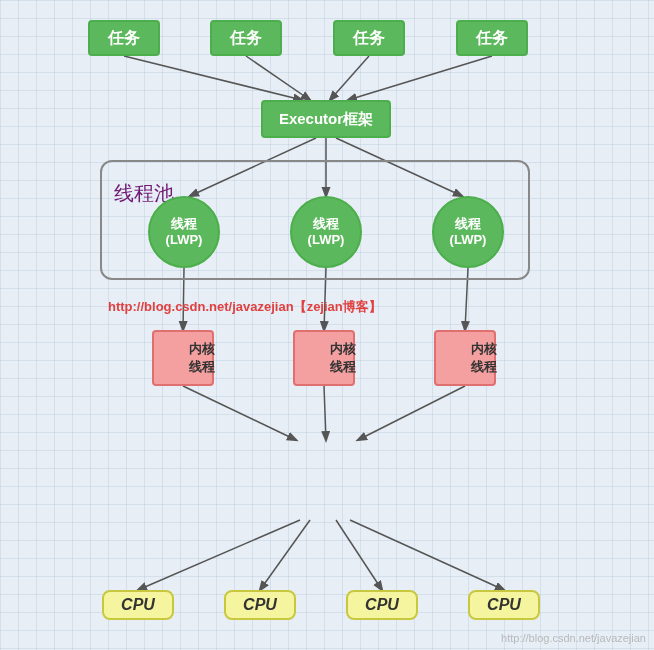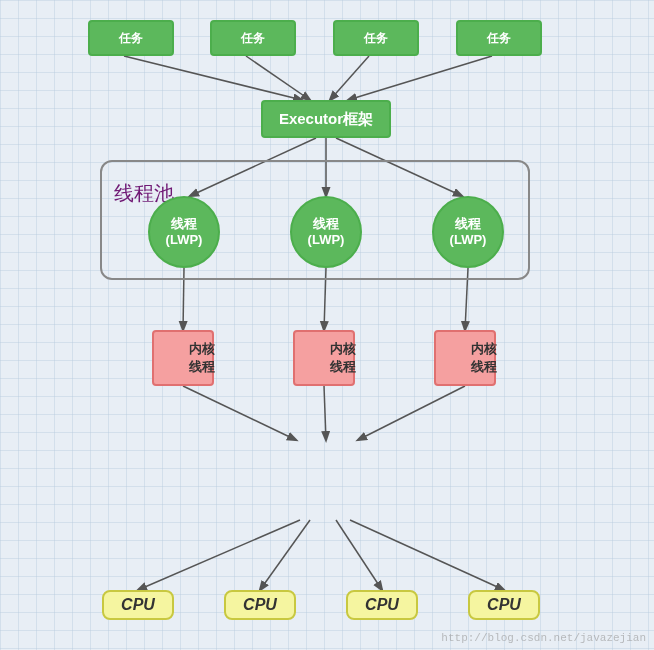--- a/index.html
+++ b/index.html
@@ -22,26 +22,26 @@
       height: 650px;
     }
 
     
     .task-box {
       position: absolute;
       background: #5cb85c;
       border: 2px solid #4cae4c;
       border-radius: 4px;
       color: white;
-      font-size: 12px;
-      font-weight: bold;
-      display: flex;
-      align-items: center;
-      justify-content: center;
-      width: 86px;
+      font-size: 16px;
+      font-weight: bold;
+      display: flex;
+      align-items: center;
+      justify-content: center;
+      width: 72px;
       height: 36px;
     }
 
     
     .executor-box {
       position: absolute;
       background: #5cb85c;
       border: 2px solid #4cae4c;
       border-radius: 4px;
       color: white;
@@ -231,35 +231,36 @@
   </div>
   <div class="thread-circle" style="left:290px; top:196px;">
     <span style="white-space:pre;">线程
 (LWP)</span>
   </div>
   <div class="thread-circle" style="left:432px; top:196px;">
     <span style="white-space:pre;">线程
 (LWP)</span>
   </div>
 
+  <div class="link-text" style="left:108px; top:298px;">http://blog.csdn.net/javazejian【zejian博客】</div>
 
   <div class="kernel-box" style="left:152px; top:330px;">
     <span style="white-space:pre;">内核
 线程</span>
   </div>
   <div class="kernel-box" style="left:293px; top:330px;">
     <span style="white-space:pre;">内核
 线程</span>
   </div>
   <div class="kernel-box" style="left:434px; top:330px;">
     <span style="white-space:pre;">内核
 线程</span>
   </div>
 
 
   <div class="cpu-box" style="left:102px; top:590px;">CPU</div>
   <div class="cpu-box" style="left:224px; top:590px;">CPU</div>
   <div class="cpu-box" style="left:346px; top:590px;">CPU</div>
   <div class="cpu-box" style="left:468px; top:590px;">CPU</div>
 
-  <div class="watermark" style="right:8px; bottom:6px;font-family:Liberation Mono, monospace;">http://blog.csdn.net/javazejian</div>
+  <div class="watermark" style="right:8px; bottom:6px;">http://blog.csdn.net/javazejian</div>
 
 </div>
 
 </body></html>

